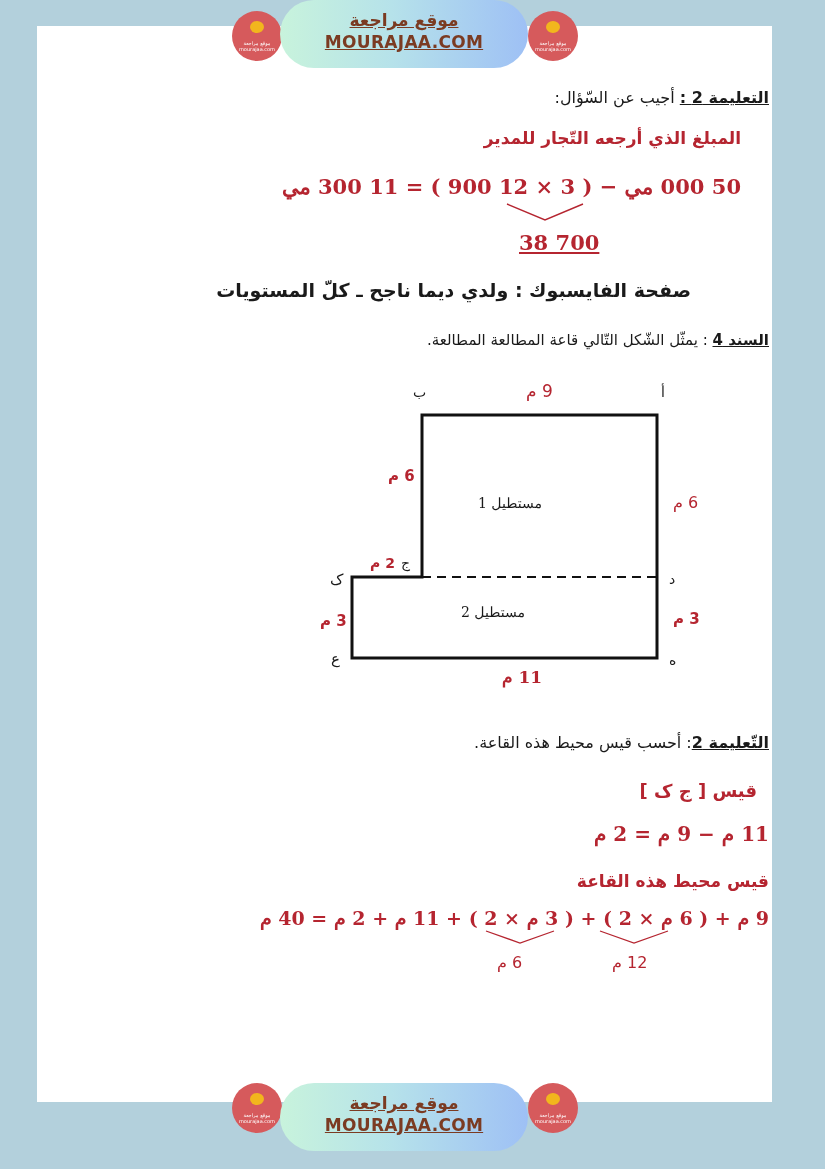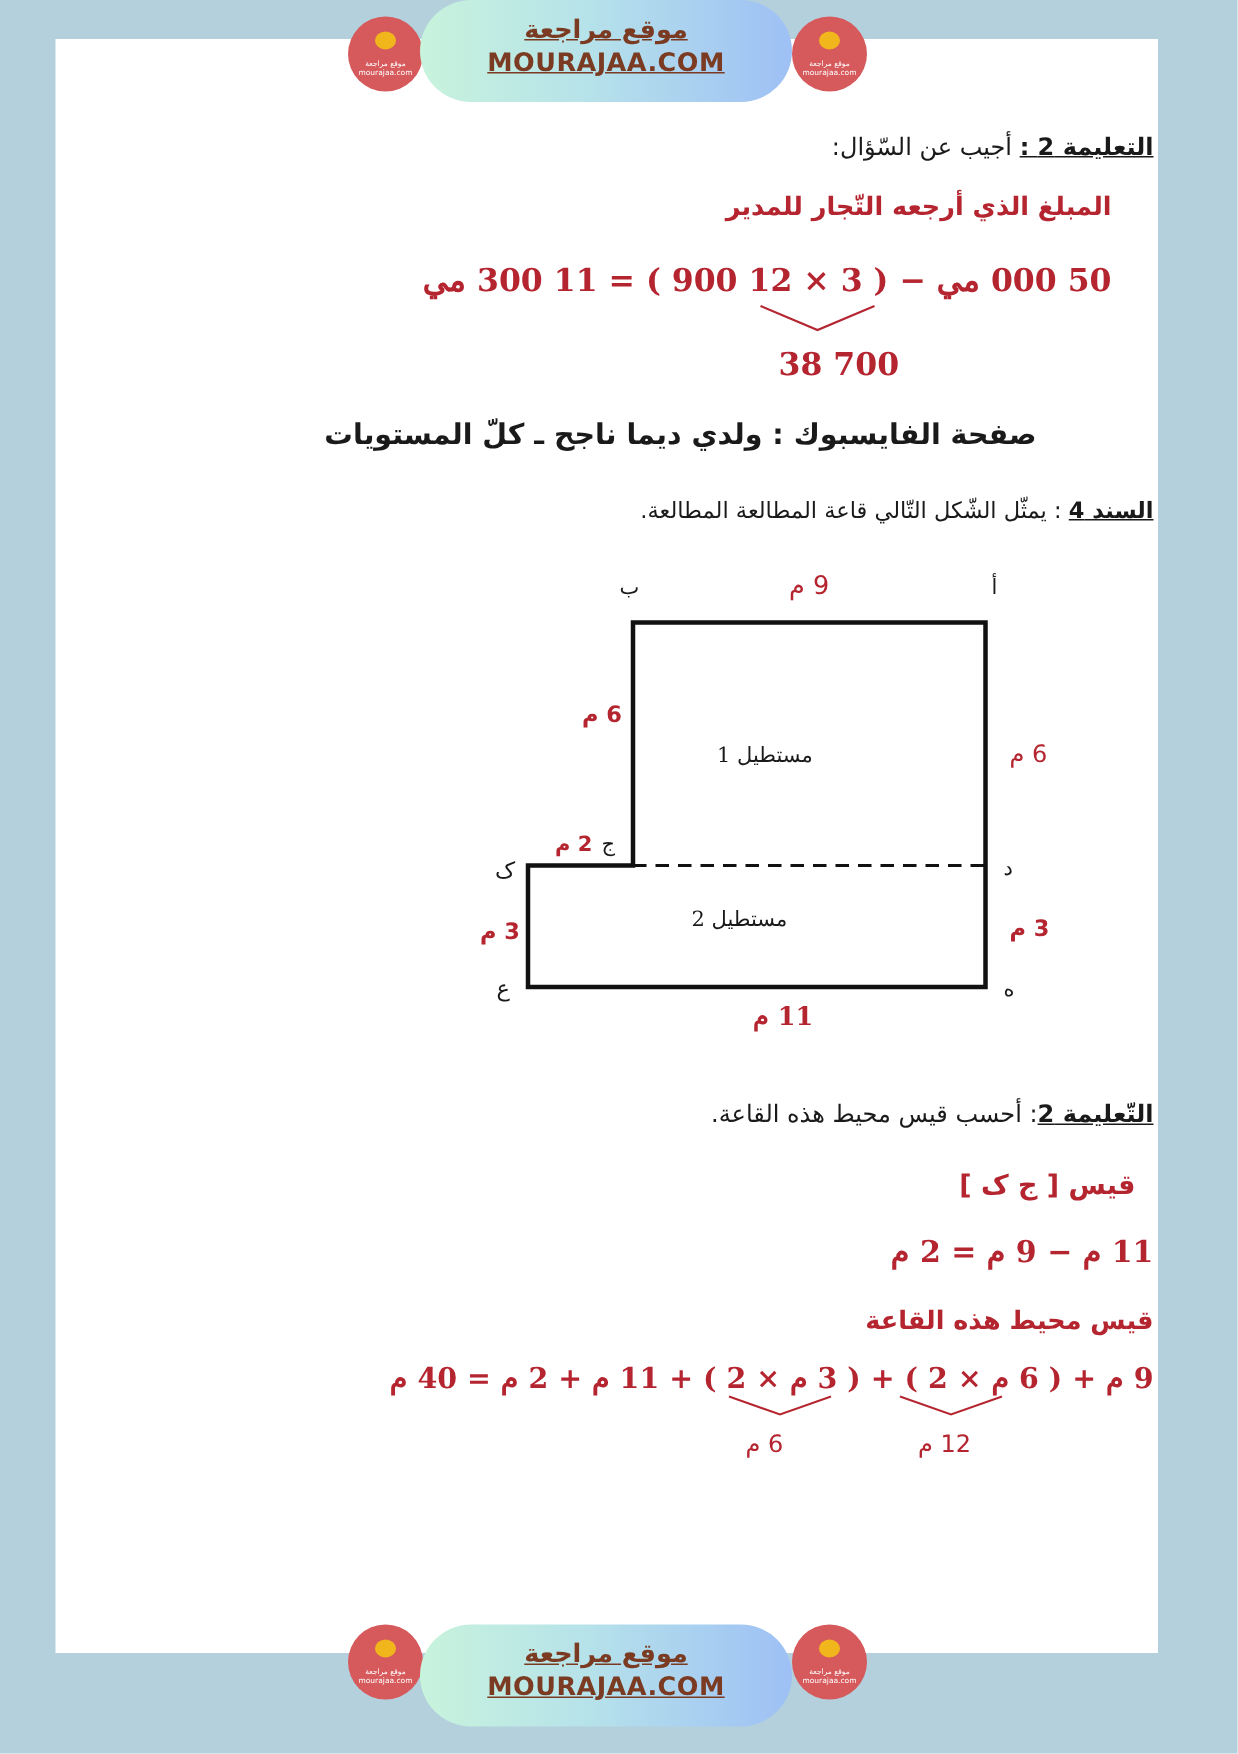--- a/index.html
+++ b/index.html
@@ -60,21 +60,21 @@
 
 <div class="t black" style="right:56px; top:88px; font-size:16px;">
   <span class="ul" style="font-weight:bold;">التعليمة 2 :</span>
   <span>أجيب عن السّؤال:</span>
 </div>
 <div class="t red" style="right:84px; top:128px; font-size:17px;">المبلغ الذي أرجعه التّجار للمدير</div>
 <div class="t red serif" style="right:84px; top:174px; font-size:21px;">50 000 مي − ( 3 × 12 900 ) = 11 300 مي</div>
 <svg class="brace" style="left:505px; top:200px;" width="80" height="24">
   <path d="M2 4 L40 20 L78 4" fill="none" stroke="#b52530" stroke-width="1.4"></path>
 </svg>
-<div class="t red serif" style="left:519px; top:230px; font-size:21px; direction:ltr;">38 700</div>
+<div class="t red serif" style="left:519px; top:230px; font-size:21px; direction:ltr;text-decoration:underline;">38 700</div>
 
 <div class="t black" style="right:134px; top:279px; font-size:19px; font-weight:bold;">صفحة الفايسبوك : ولدي ديما ناجح ـ كلّ المستويات</div>
 
 <div class="t black" style="right:56px; top:331px; font-size:15px;">
   <span class="ul" style="font-weight:bold;">السند 4</span><span> : يمثّل الشّكل التّالي قاعة المطالعة المطالعة.</span>
 </div>
 
 <svg class="shape" style="left:300px; top:380px;" width="420" height="320">
 
   <path d="M122 35 L357 35 L357 278 L52 278 L52 197 L122 197 Z" fill="none" stroke="#111" stroke-width="3"></path>

